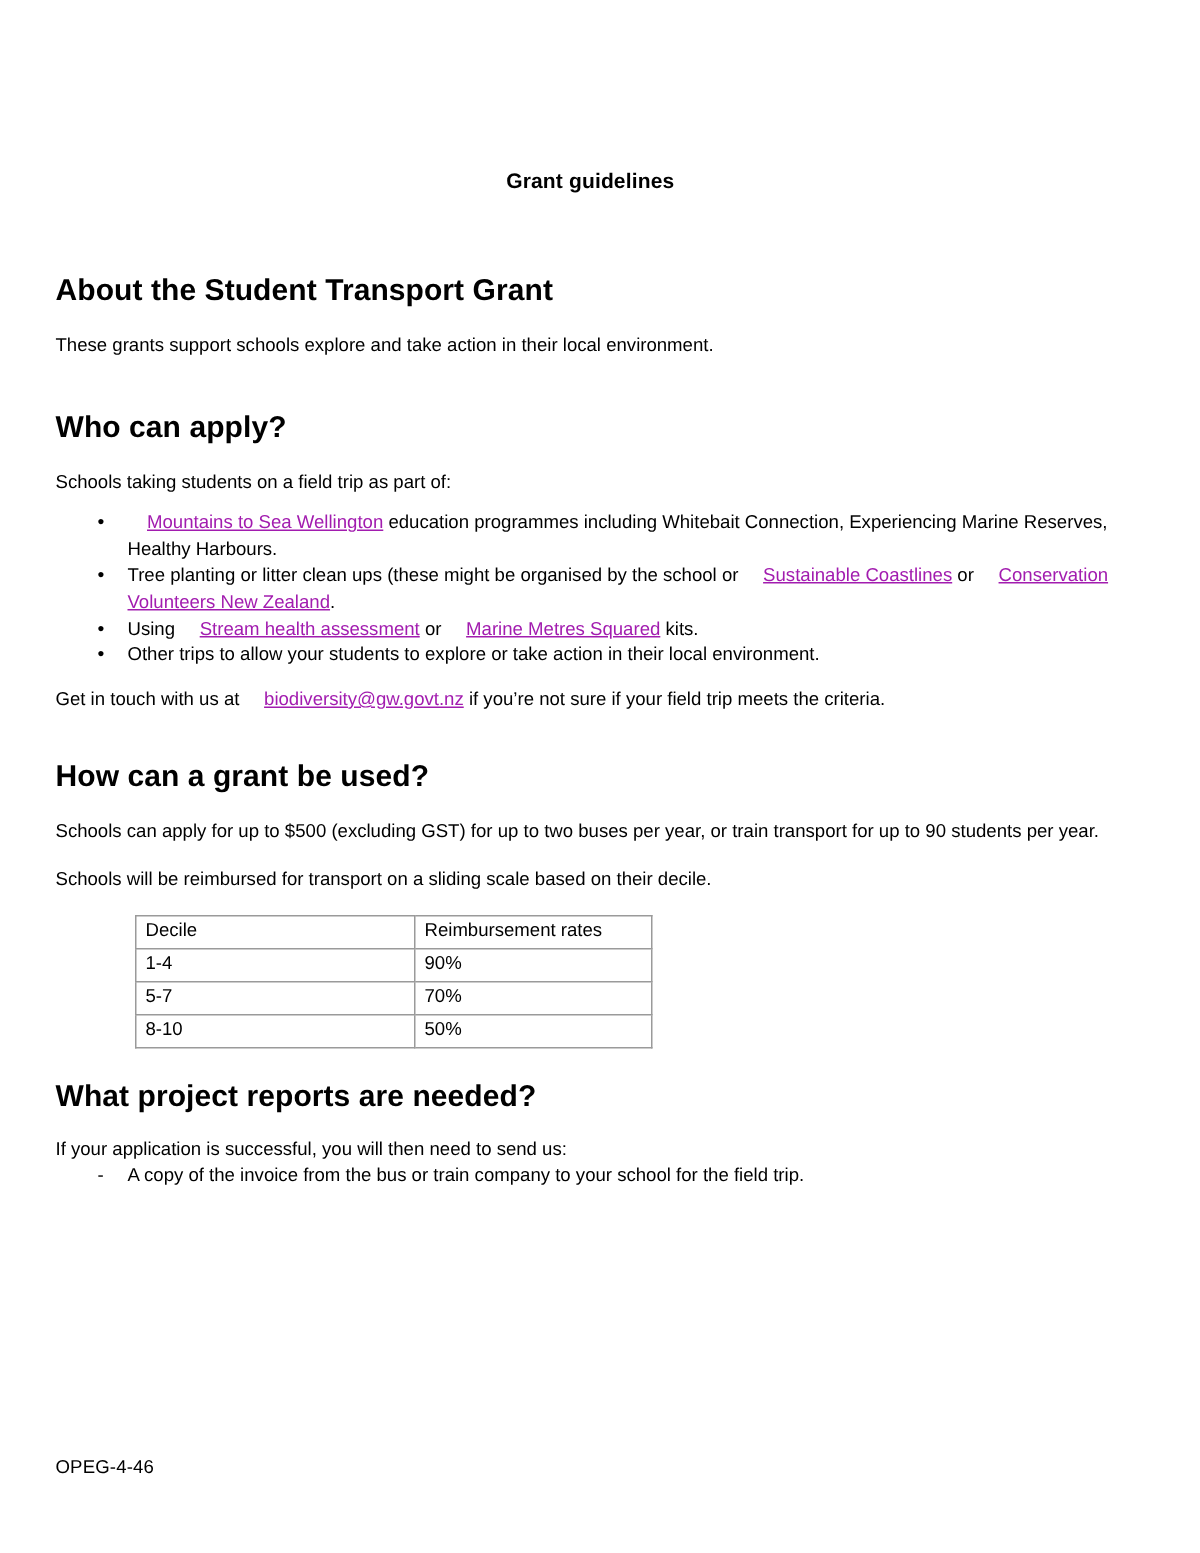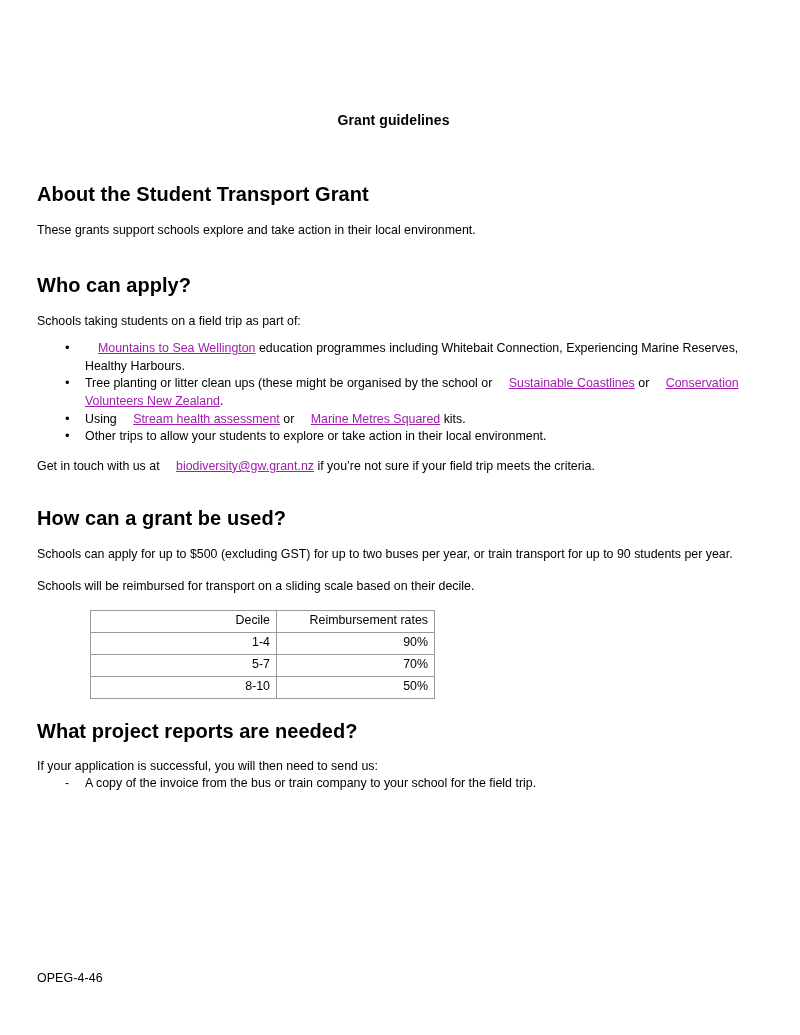--- a/index.html
+++ b/index.html
@@ -112,21 +112,20 @@
     color: #a21caf;
     text-decoration: underline;
     text-underline-offset: 1px;
     margin-left: 13px;
   }
 
   table.rates-table {
     border-collapse: collapse;
     margin-left: 53px;
     table-layout: fixed;
-    text-align: right;
   }
   table.rates-table td {
     border: 1px solid #9a9a9a;
     font-size: 12.4px;
     line-height: 1.25;
     padding: 2px 6px 3px 6px;
     color: #000;
     vertical-align: top;
     height: 16px;
   }
@@ -166,21 +165,21 @@
   <ul class="bullet-list">
     <li><a class="doc-link" href="#">Mountains to Sea Wellington</a><span> education programmes including Whitebait Connection, Experiencing Marine Reserves, Healthy Harbours.</span></li>
     <li><span>Tree planting or litter clean ups (these might be organised by the school or </span><a class="doc-link" href="#">Sustainable Coastlines</a><span> or </span><a class="doc-link" href="#">Conservation Volunteers New Zealand</a><span>.</span></li>
     <li><span>Using </span><a class="doc-link" href="#">Stream health assessment</a><span> or </span><a class="doc-link" href="#">Marine Metres Squared</a><span> kits.</span></li>
     <li><span>Other trips to allow your students to explore or take action in their local environment.</span></li>
   </ul>
 
   <div class="sp-list-to-p"></div>
 
   <p class="body-text">
-    <span>Get in touch with us at </span><a class="doc-link" href="#">biodiversity@gw.grant.nz</a><span> if you’re not sure if your field trip meets the criteria.</span>
+    <span>Get in touch with us at </span><a class="doc-link" href="#">biodiversity@gw.govt.nz</a><span> if you’re not sure if your field trip meets the criteria.</span>
   </p>
 
   <div class="sp-p-to-h-sm"></div>
 
   <h2 class="section-heading">How can a grant be used?</h2>
   <div class="sp-h-to-p"></div>
   <p class="body-text">Schools can apply for up to $500 (excluding GST) for up to two buses per year, or train transport for up to 90 students per year.</p>
   <div class="sp-p-to-p"></div>
   <p class="body-text">Schools will be reimbursed for transport on a sliding scale based on their decile.</p>
 

